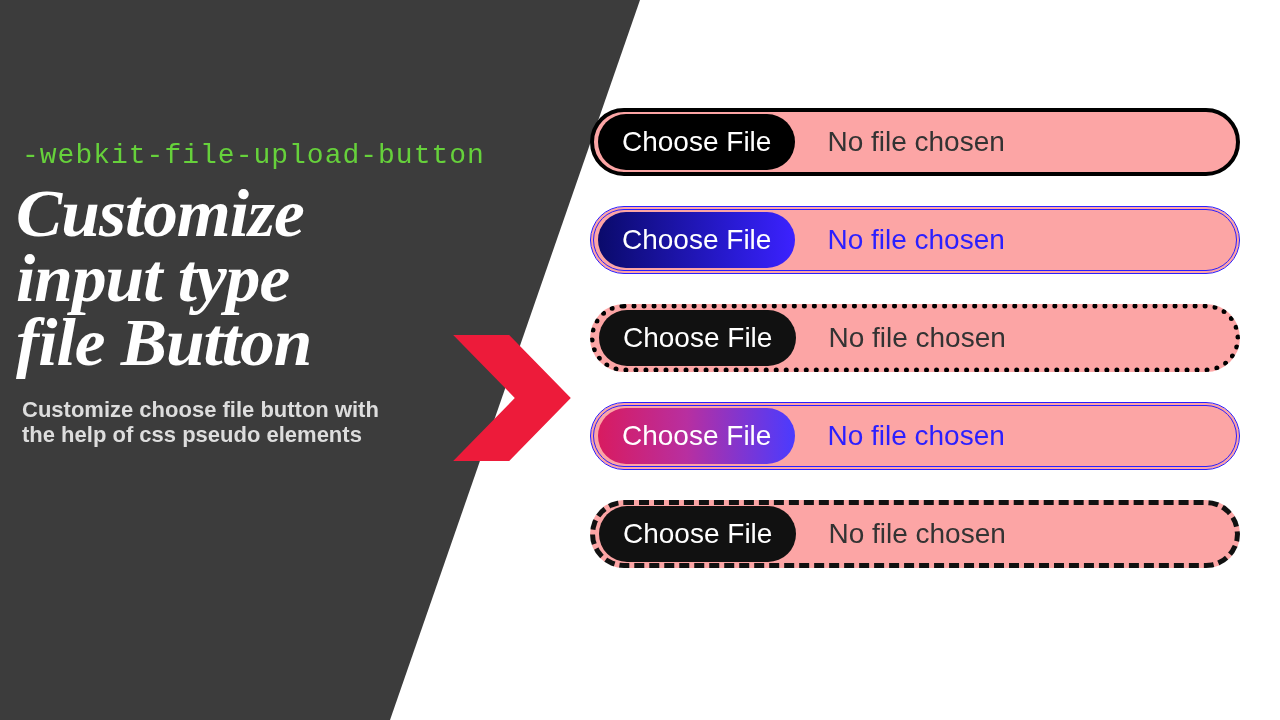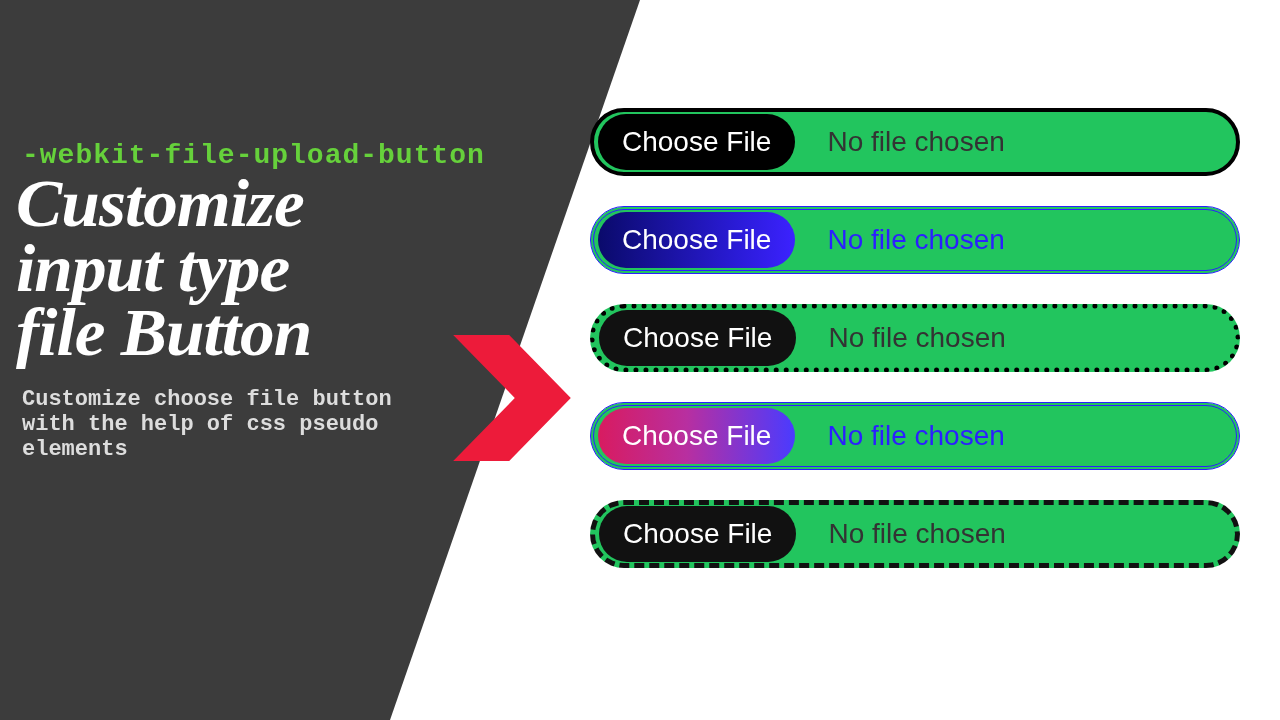--- a/index.html
+++ b/index.html
@@ -14,35 +14,36 @@
     background: #3c3c3c;
     clip-path: polygon(0 0, 640px 0, 390px 720px, 0 720px);
     color: #fff;
     padding: 140px 30px 0 22px;
   }
   .overline {
     color: #66d13b;
     font-family: "Consolas","Courier New",monospace;
     font-size: 28px;
     letter-spacing: 1px;
-    font-weight: 700;
+    margin-bottom: 10px;
+    font-weight: 400;
   }
   .title {
     font-family: "Georgia","Times New Roman",serif;
     font-weight: 800;
     font-style: italic;
     font-size: 68px;
     line-height: 0.95;
     letter-spacing: -1px;
     color: #fff;
     margin-bottom: 22px;
     transform: scaleX(1.02);
   }
   .subtitle {
-    font-family: Liberation Mono, monospace;
+    font-family: Liberation Sans, sans-serif;
     font-size: 22px;
     font-weight: 600;
     color: #ddd;
     max-width: 380px;
     line-height: 1.15;
   }
 
   
   .arrow {
     position: absolute;
@@ -63,21 +64,21 @@
     flex-direction: column;
     gap: 30px;
   }
 
   .file-row {
     display: flex;
     align-items: center;
     height: 68px;
     border-radius: 34px;
     padding: 4px 22px 4px 4px;
-    background: #22c55e;
+    background: #fca5a5;
   }
   .file-btn {
     display:flex; align-items:center; justify-content:center;
     height: 56px;
     padding: 0 24px;
     border-radius: 30px;
     color:#fff;
     font-size: 28px;
     font-weight: 500;
     font-family: Arial, Helvetica, sans-serif;

